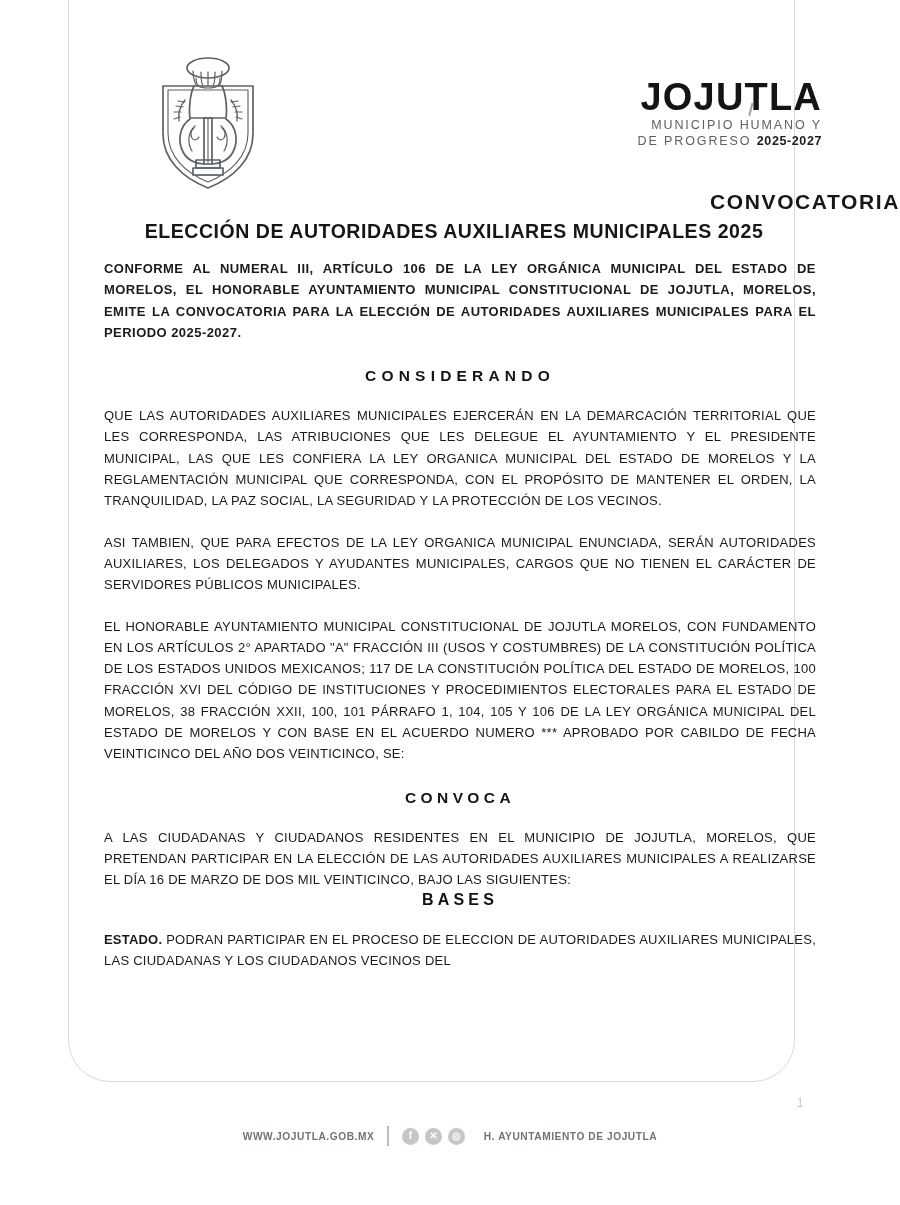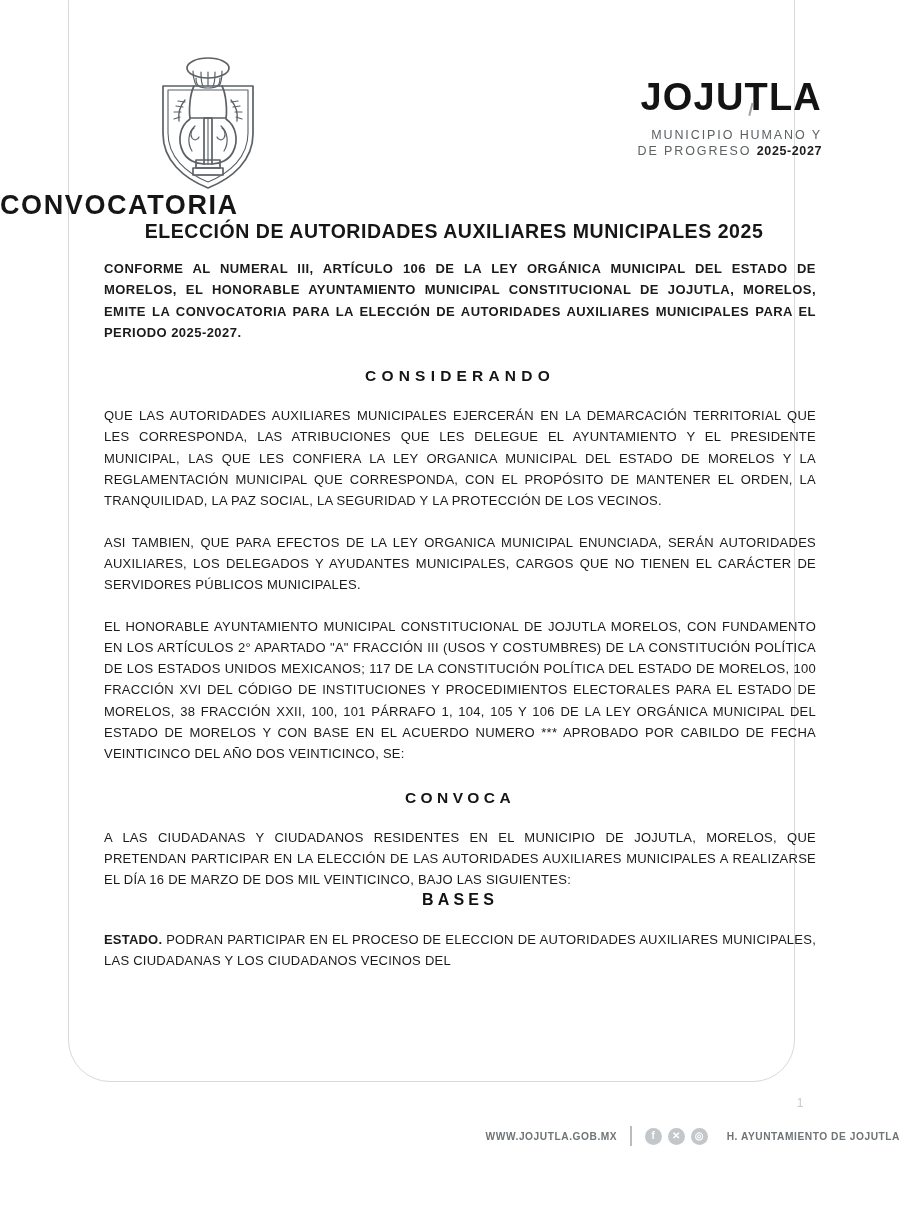--- a/index.html
+++ b/index.html
@@ -59,21 +59,21 @@
   .brand-name {
     font-size: 38px;
     font-weight: 800;
     letter-spacing: 1.2px;
     color: #141414;
   }
   .brand-sub1, .brand-sub2 {
     font-size: 12.5px;
     letter-spacing: 1.9px;
     color: #5c6164;
-    margin-top: 13px;
+    margin-top: 3px;
     font-weight: 500;
   }
   .brand-sub2 { margin-top: 3px; }
   .brand-years {
     font-weight: 800;
     color: #1d1d1d;
     letter-spacing: 0.6px;
   }
   .brand-tick {
     position: absolute;
@@ -83,22 +83,22 @@
     height: 13px;
     border-right: 2px solid #9aa0a3;
     transform: rotate(14deg);
   }
 
   
   .doc-title {
     position: absolute;
     left: 0; right: 0;
     top: 190px;
-    text-align: left;
-    font-size: 27px;
+    text-align: right;
+    font-size: 21px;
     font-weight: 700;
     letter-spacing: 1.6px;
   }
   .doc-subtitle {
     position: absolute;
     left: 8px; right: 0;
     top: 220px;
     text-align: center;
     font-size: 19.5px;
     font-weight: 700;
@@ -157,21 +157,21 @@
     letter-spacing: 0.5px;
   }
 
   
   .footer {
     position: absolute;
     left: 0; right: 0;
     top: 1126px;
     display: flex;
     align-items: center;
-    justify-content: flex-end;
+    justify-content: center;
     gap: 13px;
   }
   .footer-url {
     font-size: 10.2px;
     font-weight: 700;
     letter-spacing: 0.55px;
     color: #6e7477;
   }
   .footer-divider {
     width: 1.5px;

